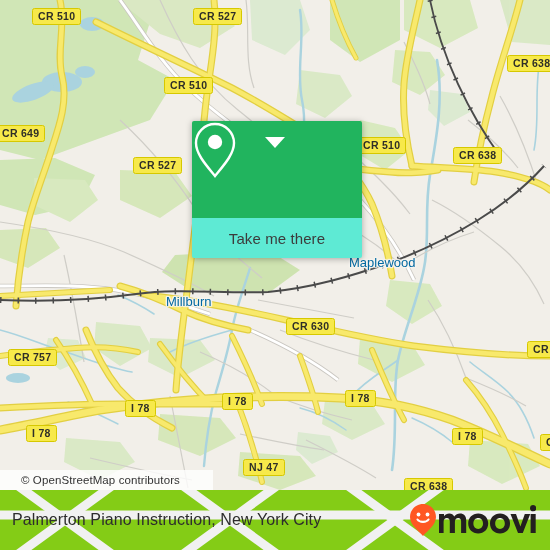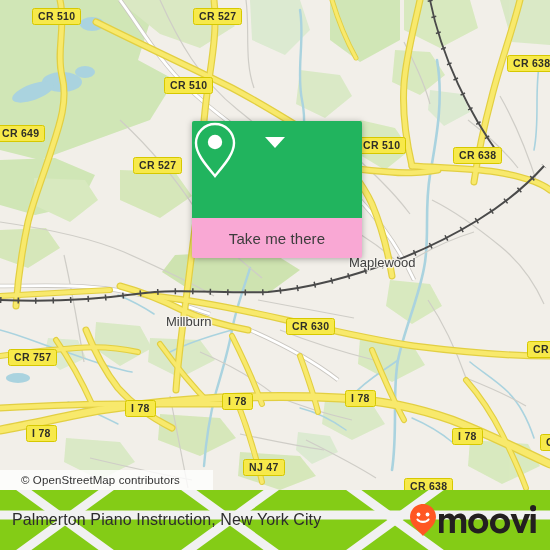--- a/index.html
+++ b/index.html
@@ -37,42 +37,42 @@
     padding:2px 5px 2.5px 5px;
     white-space:nowrap;
     line-height:1;
     box-sizing:border-box;
   }
 
   
   .place{
     position:absolute;
     font-size:13px;
-    color:#404040;
+    color:#0369a1;
     white-space:nowrap;
     text-shadow:
       1.3px 0 1px #f6f4ef,-1.3px 0 1px #f6f4ef,
       0 1.3px 1px #f6f4ef,0 -1.3px 1px #f6f4ef,
       1px 1px 1px #f6f4ef,-1px -1px 1px #f6f4ef,
       1px -1px 1px #f6f4ef,-1px 1px 1px #f6f4ef;
   }
 
   
   #popup{
     position:absolute;left:192px;top:121px;width:170px;
     filter:drop-shadow(0 1px 3px rgba(0,0,0,.30));
   }
   #popup-head{
     background:#21b45e;height:97px;width:100%;
     border-radius:2px 2px 0 0;
     display:flex;align-items:center;justify-content:center;
   }
   #popup-pin{display:block;}
   #popup-body{
-    background:#f9a8d4;height:40px;width:100%;
+    background:#5eead4;height:40px;width:100%;
     border-radius:0 0 2px 2px;
     display:flex;align-items:center;justify-content:center;
   }
   #popup-label{
     font-size:15px;color:#3c3c3c;letter-spacing:.1px;
   }
   #popup-tail{
     position:absolute;left:50%;top:137px;margin-left:-10px;
     width:0;height:0;
     border-left:10px solid transparent;
@@ -303,21 +303,21 @@
     <div class="shield" style="left:125px;top:400px;">I 78</div>
     <div class="shield" style="left:222px;top:393px;">I 78</div>
     <div class="shield" style="left:345px;top:390px;">I 78</div>
     <div class="shield" style="left:26px;top:425px;">I 78</div>
     <div class="shield" style="left:452px;top:428px;">I 78</div>
     <div class="shield" style="left:243px;top:459px;">NJ 47</div>
     <div class="shield" style="left:527px;top:341px;">CR 6</div>
     <div class="shield" style="left:540px;top:434px;">G</div>
 
     <div class="place" style="left:349px;top:255px;">Maplewood</div>
-    <div class="place" style="left:166px;top:314px;">Millburn</div>
+    <div class="place" style="left:166px;top:294px;">Millburn</div>
 
     <div id="popup">
       <div id="popup-head">
         <svg id="popup-pin" width="46" height="58" viewBox="0 0 46 58">
           <path d="M23,3 C12.5,3 4,11.5 4,22 C4,33 14,44 23,55 C32,44 42,33 42,22 C42,11.5 33.5,3 23,3 Z" fill="none" stroke="#ffffff" stroke-width="2.4"></path>
           <circle cx="23" cy="21" r="7.2" fill="#ffffff"></circle>
         </svg>
       </div>
       <div id="popup-body">
         <span id="popup-label">Take me there</span>

